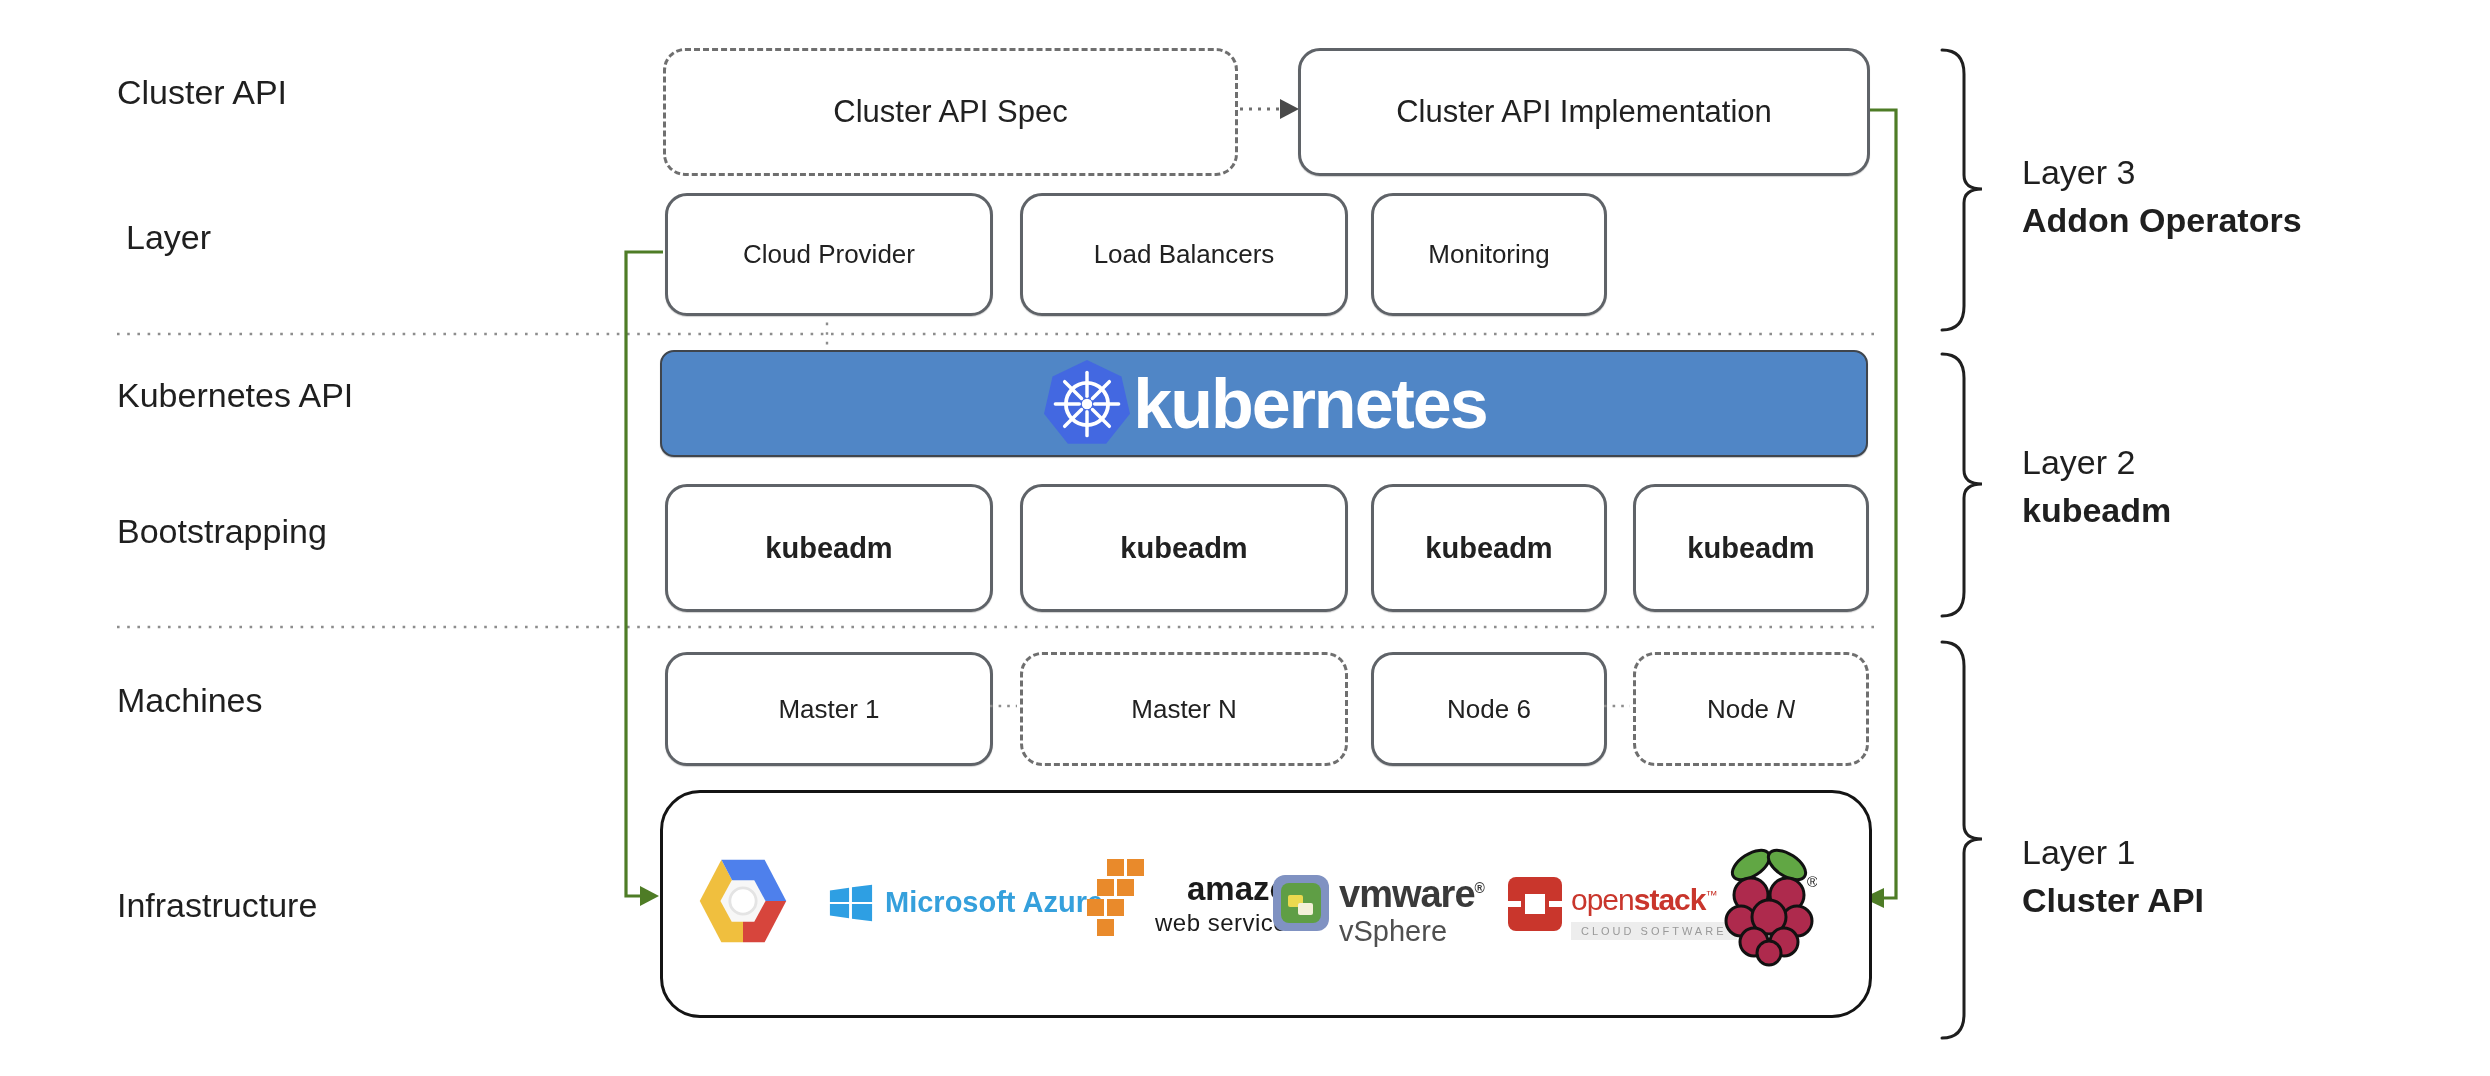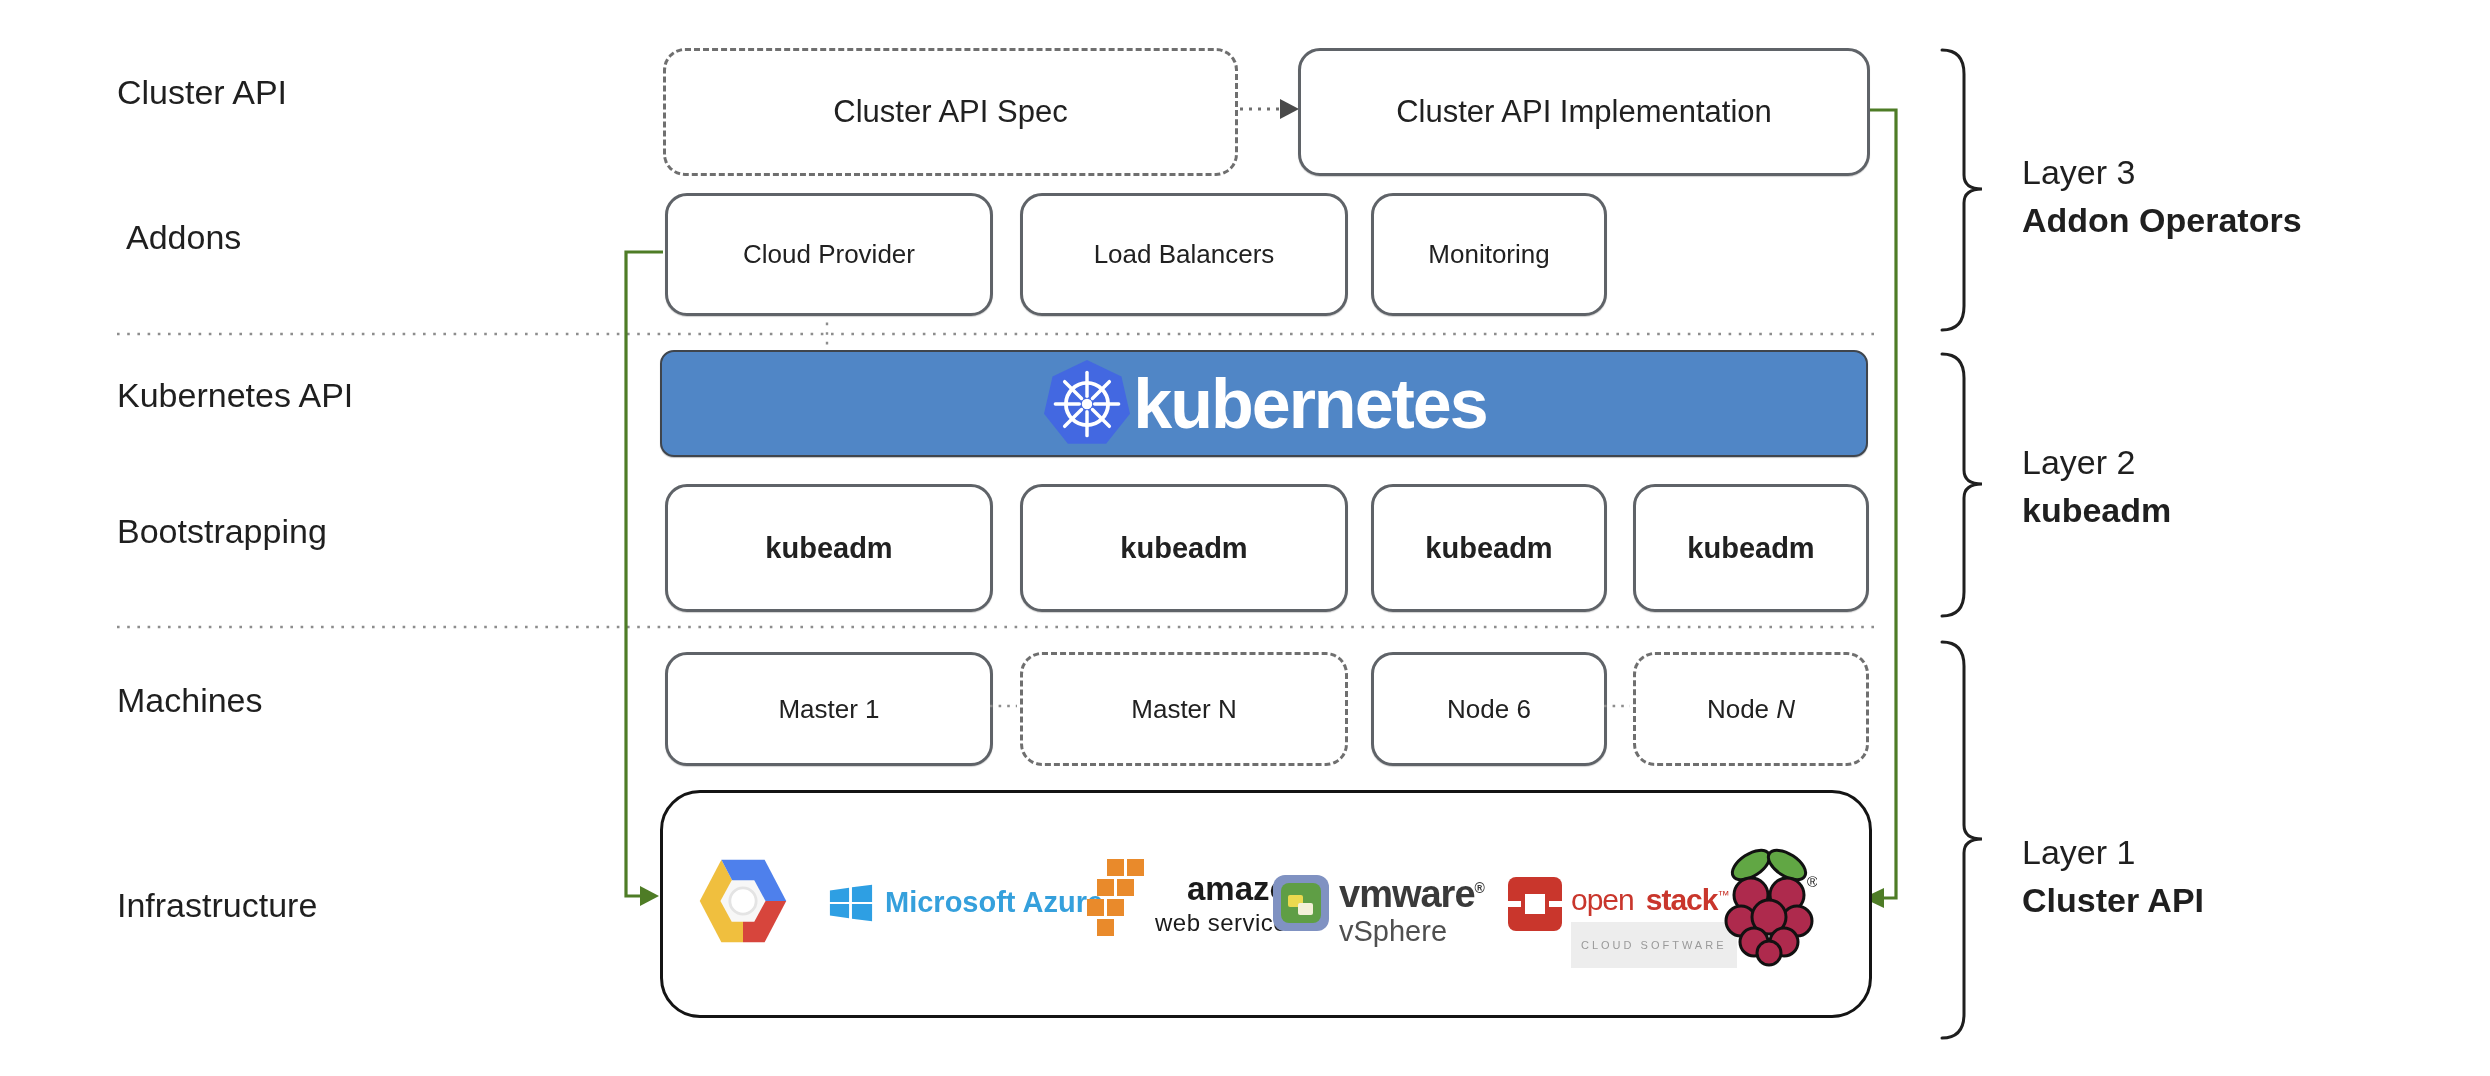--- a/index.html
+++ b/index.html
@@ -24,24 +24,24 @@
   .azure-text{position:absolute;left:222px;top:93px;font-size:29px;font-weight:600;color:#35A0DC;white-space:nowrap;}
   .aws-text{position:absolute;left:492px;top:78px;line-height:36px;white-space:nowrap;}
   .aws-text .a1{font-size:33px;font-weight:bold;color:#1b1b1b;display:block;margin-left:32px;}
   .aws-text .a2{font-size:24px;color:#1b1b1b;display:block;margin-top:-2px;letter-spacing:.5px;}
   .vmw-text{position:absolute;left:676px;top:74px;white-space:nowrap;}
   .vmw-text .v1{font-size:38px;font-weight:700;color:#3a3a3a;display:block;line-height:42px;letter-spacing:-1px;}
   .vmw-text .v1 sup{font-size:14px;}
   .vmw-text .v2{font-size:29px;color:#4f4f4f;display:block;line-height:32px;}
   .os-text{position:absolute;left:908px;top:84px;white-space:nowrap;}
   .os-text .o1{font-size:30px;color:#C9362C;letter-spacing:-1px;line-height:36px;}
-  .os-text .o1 b{font-weight:bold;margin-left:12px;}
+  .os-text .o1 b{font-weight:bold;}
   .os-text .o1 sup{font-size:12px;}
   .os-text .o2{display:inline-block;margin-top:4px;background:#ededed;color:#999;
-               font-size:11px;letter-spacing:3px;padding:17px 10px;}
+               font-size:11px;letter-spacing:3px;padding:3px 10px;}
   .nodeN i{font-style:italic;}
 </style>
 </head>
 <body>
 
 <div class="canvas">
 
   <svg class="overlay">
 
     <line x1="117" y1="334" x2="1875" y2="334" stroke="#8d8d8d" stroke-width="2.6" stroke-dasharray="2.6 7.6"></line>
@@ -57,21 +57,21 @@
 
     <path d="M 1864 110 L 1896 110 L 1896 898 L 1882 898" fill="none" stroke="#4E7C26" stroke-width="3.2"></path>
     <polygon points="1884,888 1884,908 1863,898" fill="#4E7C26"></polygon>
 
     <path d="M 1942 50 Q 1964 50 1964 74 L 1964 175 Q 1964 189 1982 189 Q 1964 189 1964 203 L 1964 306 Q 1964 330 1942 330" fill="none" stroke="#1f1f1f" stroke-width="3" stroke-linecap="round"></path>
     <path d="M 1942 354 Q 1964 354 1964 378 L 1964 470 Q 1964 484 1982 484 Q 1964 484 1964 498 L 1964 592 Q 1964 616 1942 616" fill="none" stroke="#1f1f1f" stroke-width="3" stroke-linecap="round"></path>
     <path d="M 1942 642 Q 1964 642 1964 666 L 1964 825 Q 1964 839 1982 839 Q 1964 839 1964 853 L 1964 1014 Q 1964 1038 1942 1038" fill="none" stroke="#1f1f1f" stroke-width="3" stroke-linecap="round"></path>
   </svg>
 
   <div class="rowlabel" style="top:70px">Cluster API</div>
-  <div class="rowlabel" style="top:215px;left:126px">Addons</div>
+  <div class="rowlabel" style="top:215px;left:126px">Layer</div>
   <div class="rowlabel" style="top:373px">Kubernetes API</div>
   <div class="rowlabel" style="top:509px">Bootstrapping</div>
   <div class="rowlabel" style="top:678px">Machines</div>
   <div class="rowlabel" style="top:883px">Infrastructure</div>
 
   <div class="box dashed" style="left:663px;top:48px;width:569px;height:122px;font-size:31px">Cluster API Spec</div>
   <div class="box" style="left:1298px;top:48px;width:566px;height:122px;font-size:31px">Cluster API Implementation</div>
 
   <div class="box" style="left:665px;top:193px;width:322px;height:117px">Cloud Provider</div>
   <div class="box" style="left:1020px;top:193px;width:322px;height:117px">Load Balancers</div>

